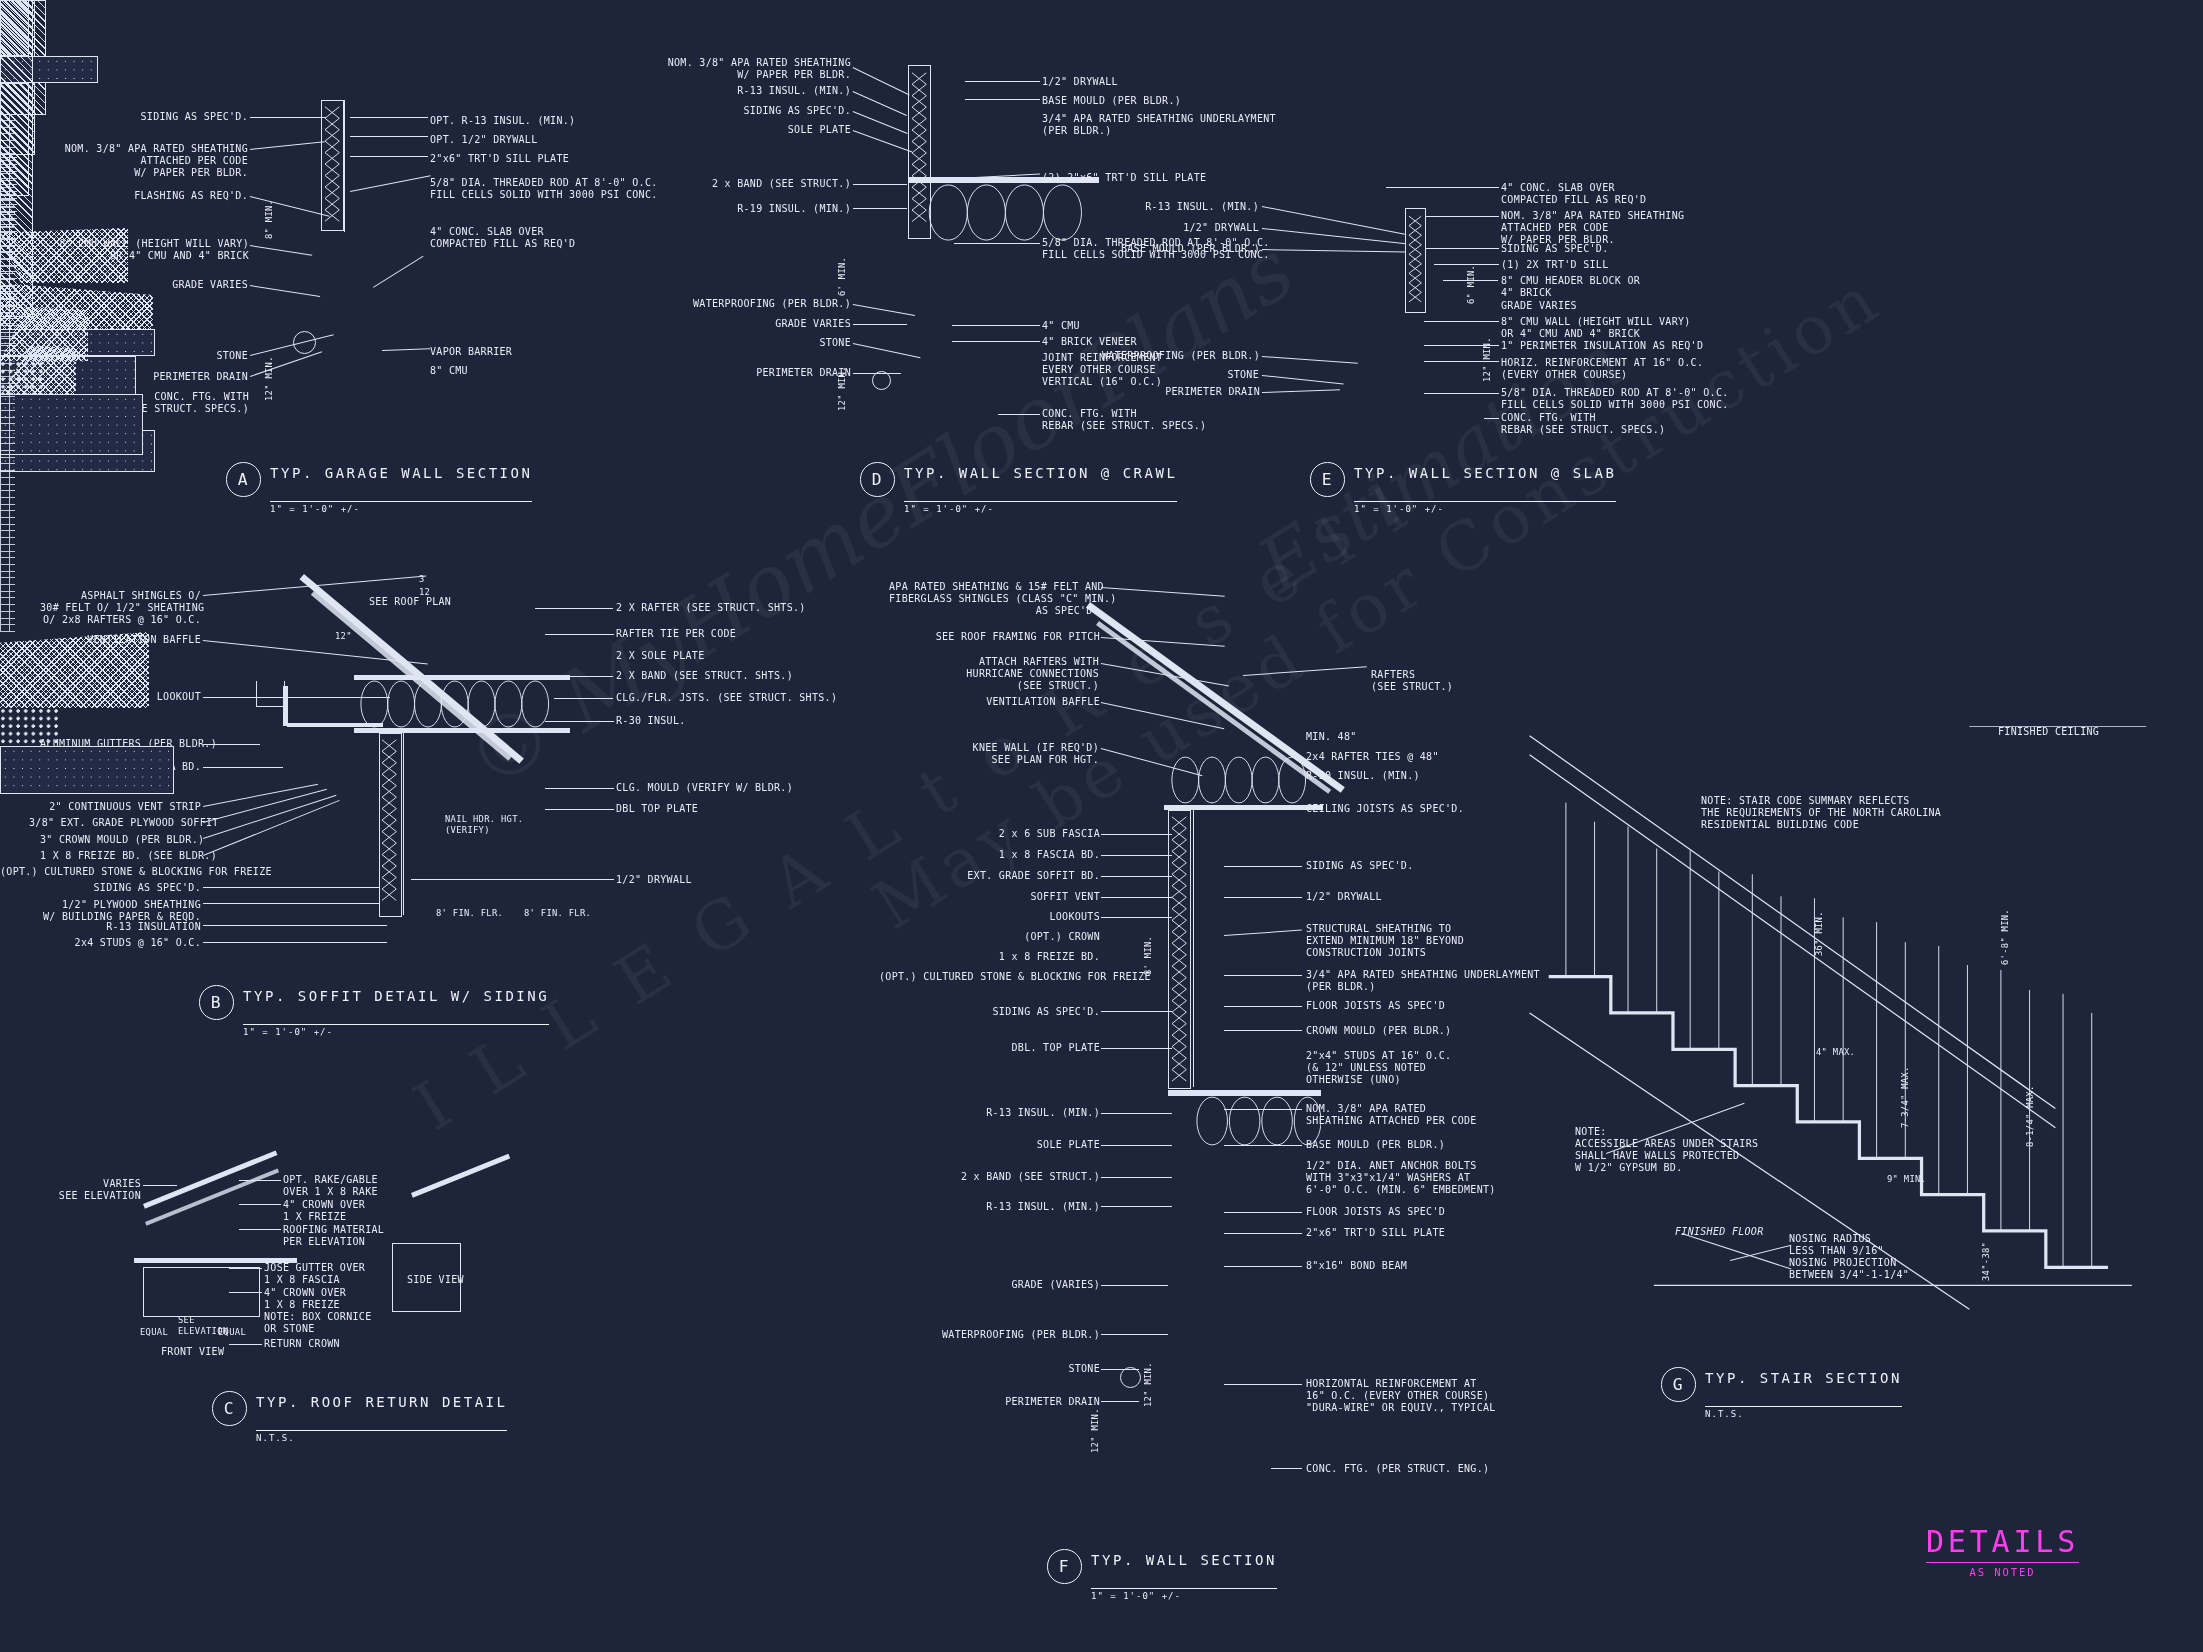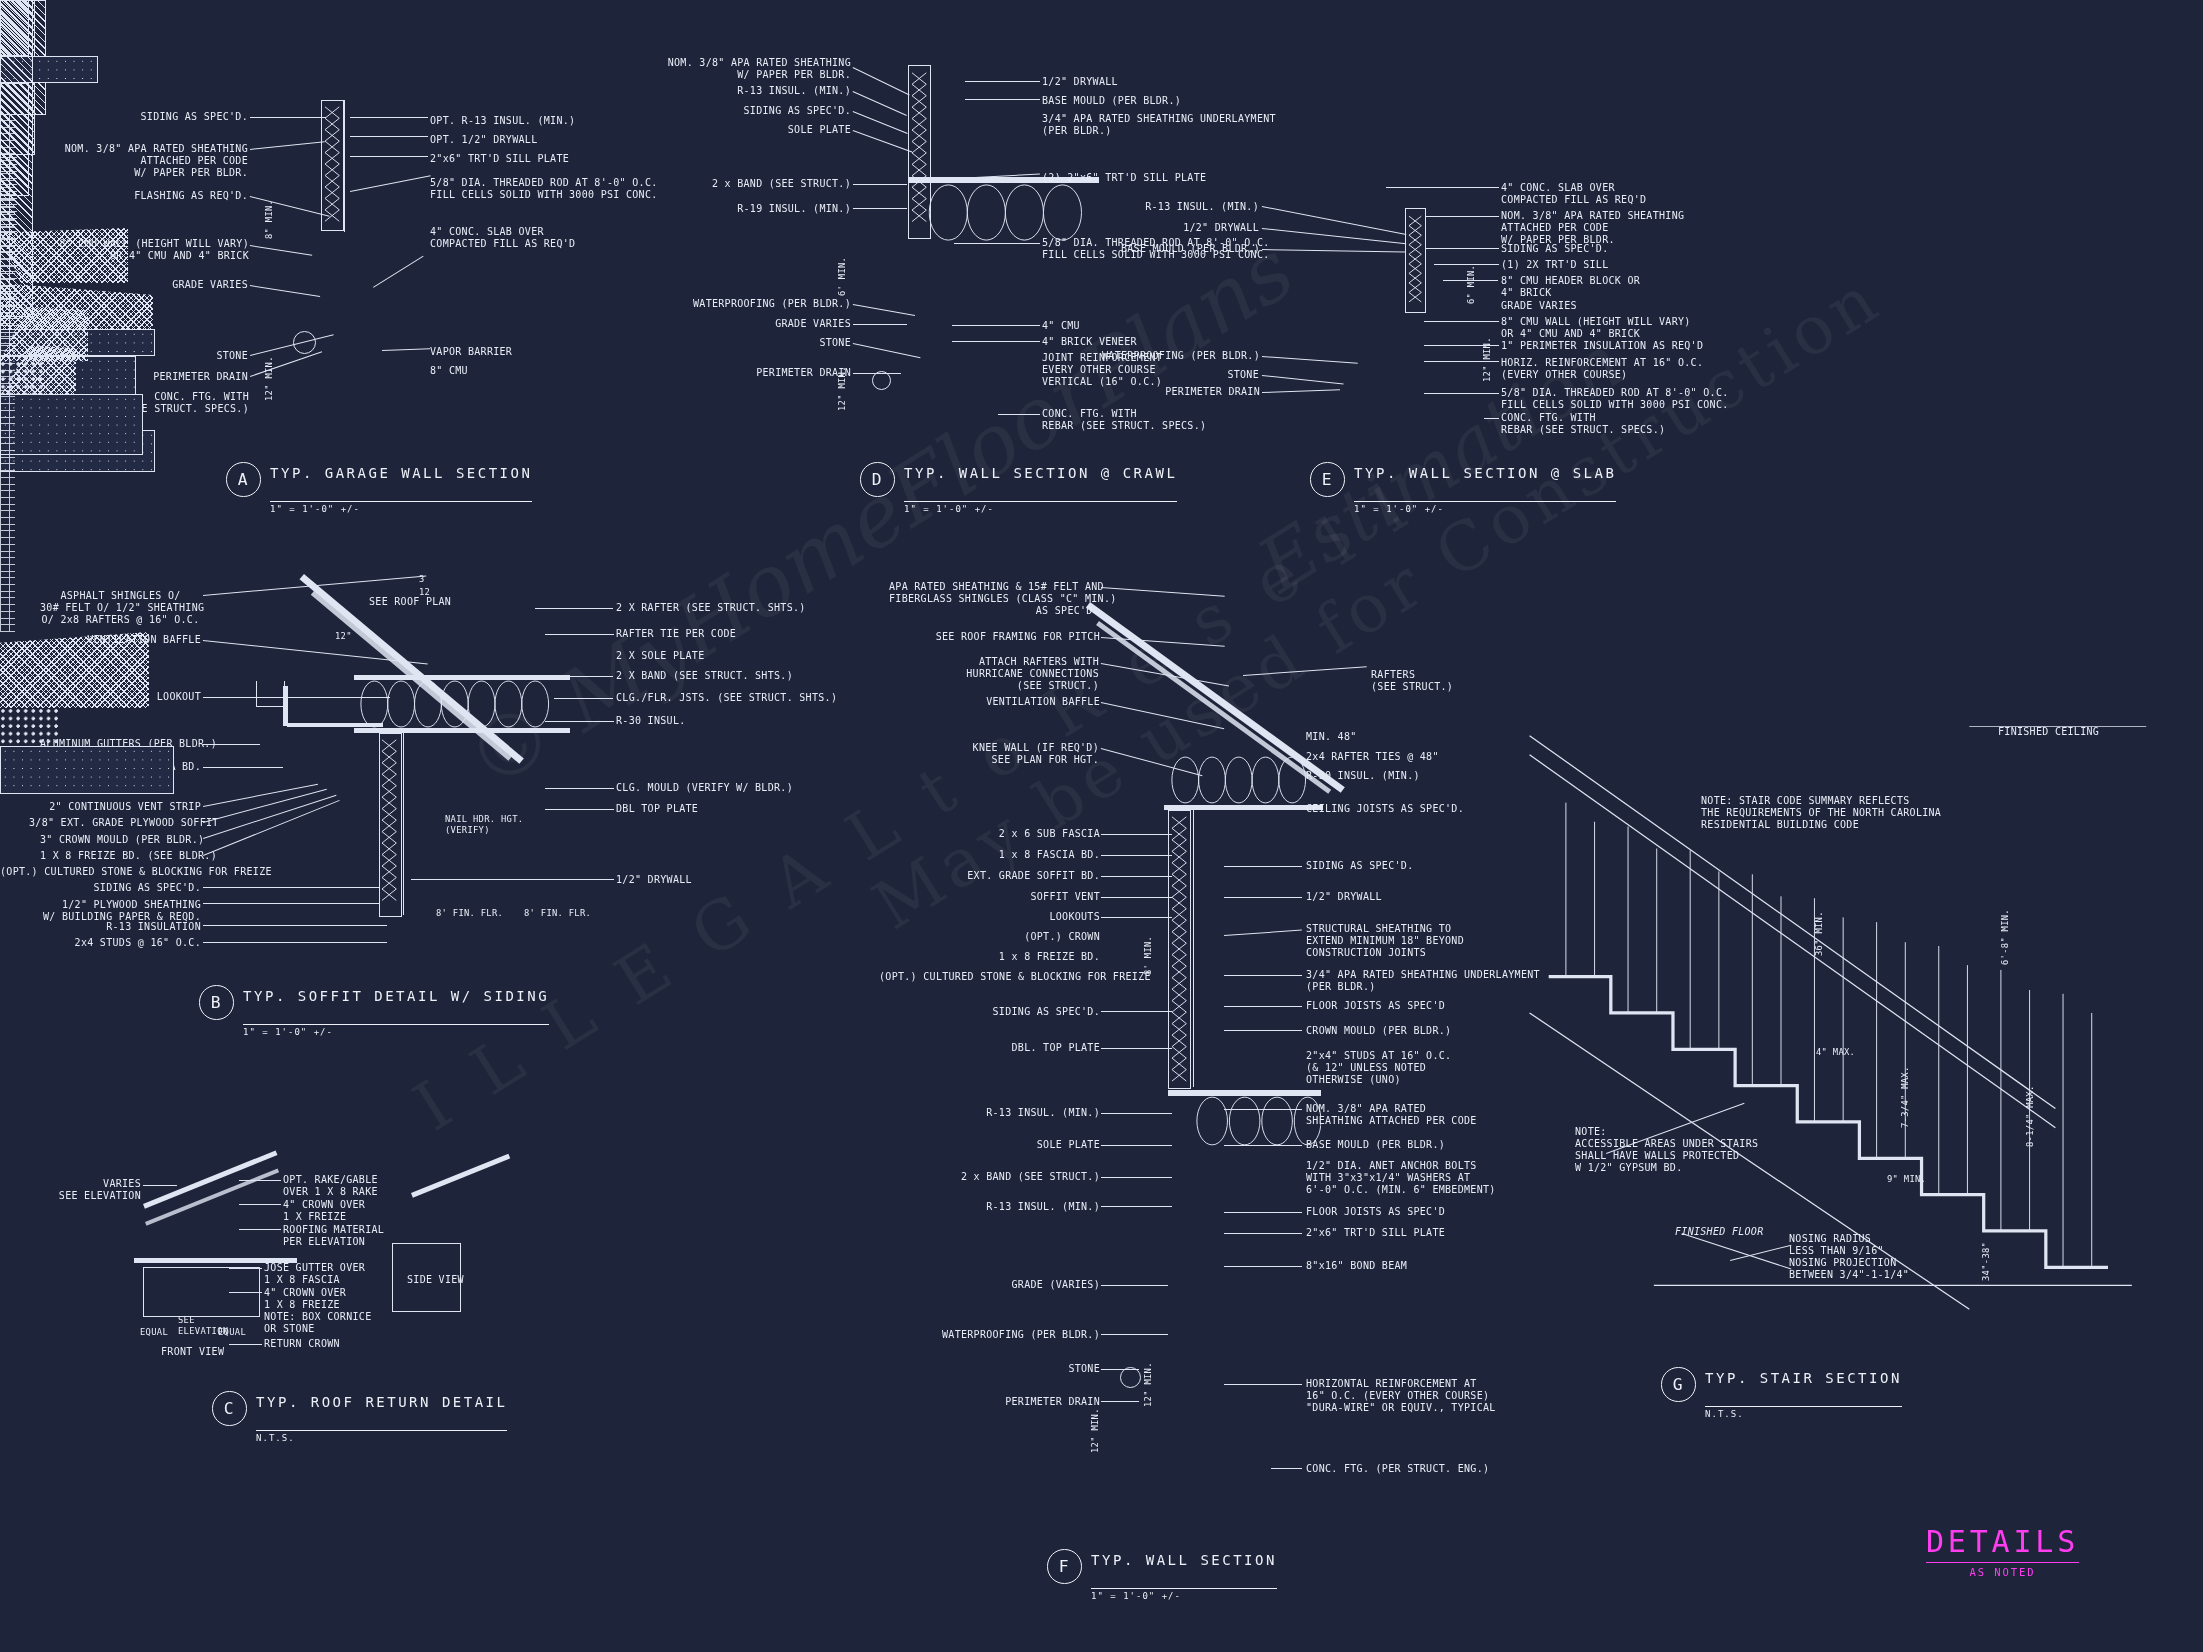--- a/index.html
+++ b/index.html
@@ -335,21 +335,21 @@
         <path d="M1 4 L16 16 L1 28 L16 40 L1 52 L16 64 L1 76 L16 88 L1 100 L16 112 L1 124 L16 136 L1 148 L16 160 L1 172"></path>
         <path d="M16 4 L1 16 L16 28 L1 40 L16 52 L1 64 L16 76 L1 88 L16 100 L1 112 L16 124 L1 136 L16 148 L1 160 L16 172"></path>
       </g>
         </svg>
     </div>
     <div class="vl" style="left:403px;top:733px;height:182px;"></div>
     <div class="solidfill" style="position:absolute;left:287px;top:723px;width:96px;height:3.8px;"></div>
     <div class="solidfill" style="position:absolute;left:283px;top:686px;width:4.8px;height:40px;"></div>
     <div style="position:absolute;left:256px;top:681px;width:27px;height:25px;border:1.1px solid #dfe5f2;border-top:none;"></div>
 
-    <div class="lbl r" style="left:40px;top:590px;width:161px;text-align:center;">ASPHALT SHINGLES O/
+    <div class="lbl r" style="left:40px;top:590px;width:161px;">ASPHALT SHINGLES O/
 30# FELT O/ 1/2" SHEATHING
 O/ 2x8 RAFTERS @ 16" O.C.</div>
     <div class="lbl r" style="left:40px;top:634px;width:161px;">VENTILATION BAFFLE</div>
     <div class="lbl r" style="left:40px;top:691px;width:161px;">LOOKOUT</div>
     <div class="lbl r" style="left:40px;top:738px;width:161px;">ALUMINUM GUTTERS (PER BLDR.)</div>
     <div class="lbl r" style="left:40px;top:761px;width:161px;">1 X 8 FASCIA BD.</div>
     <div class="lbl r" style="left:40px;top:801px;width:161px;">2" CONTINUOUS VENT STRIP</div>
     <div class="lbl r" style="left:29px;top:817px;width:172px;">3/8" EXT. GRADE PLYWOOD SOFFIT</div>
     <div class="lbl r" style="left:40px;top:834px;width:161px;">3" CROWN MOULD (PER BLDR.)</div>
     <div class="lbl r" style="left:40px;top:850px;width:161px;">1 X 8 FREIZE BD. (SEE BLDR.)</div>

